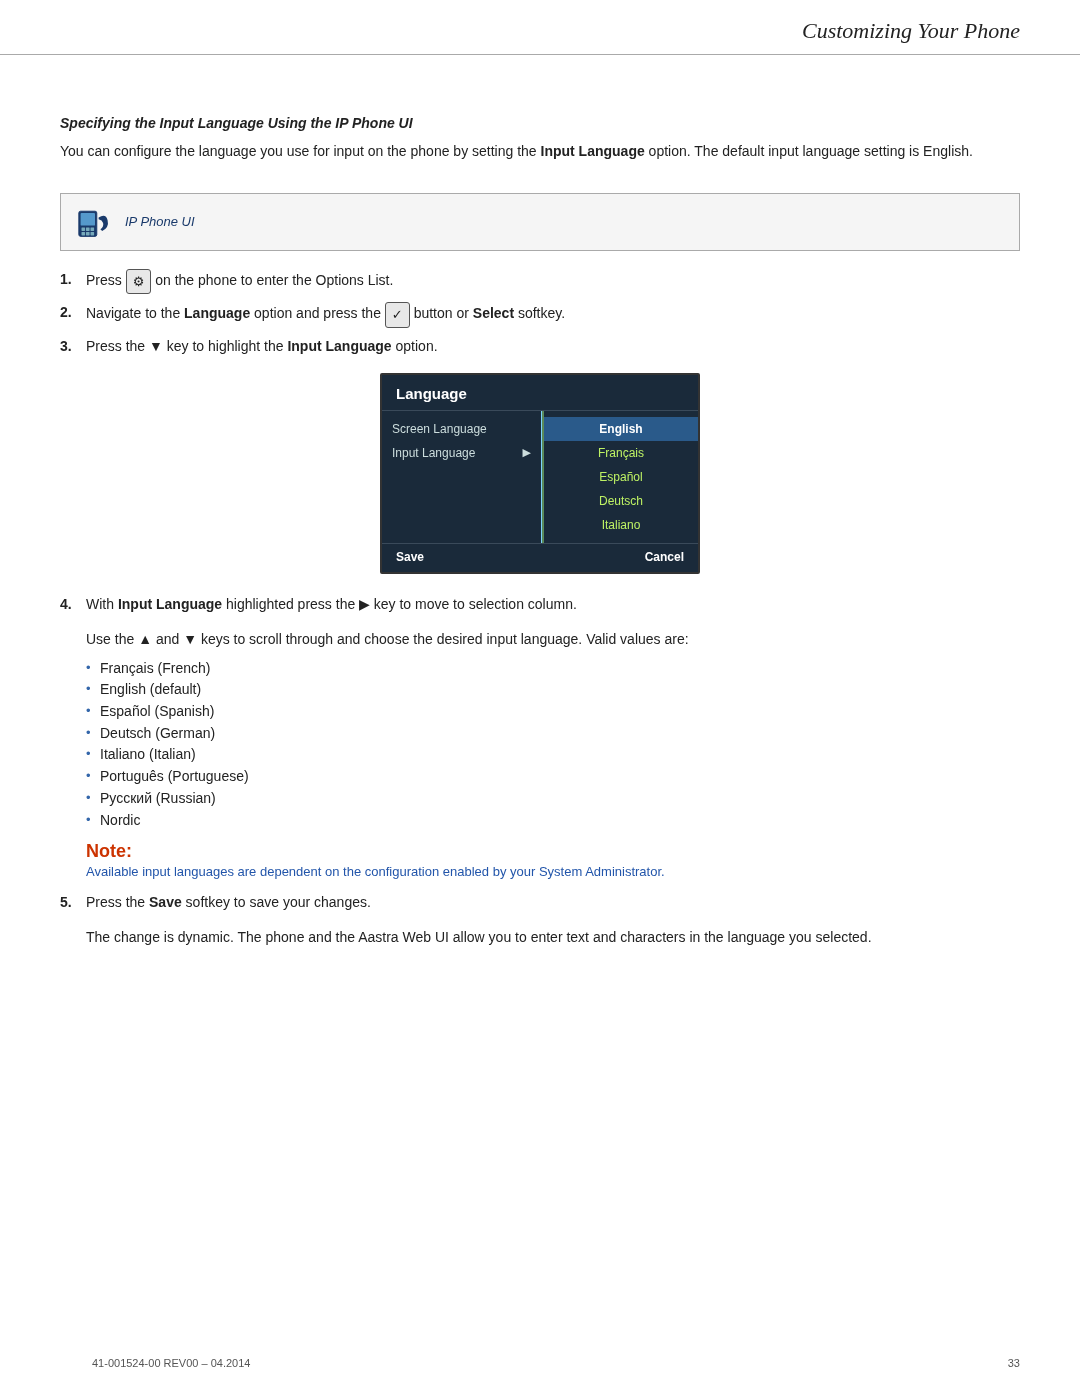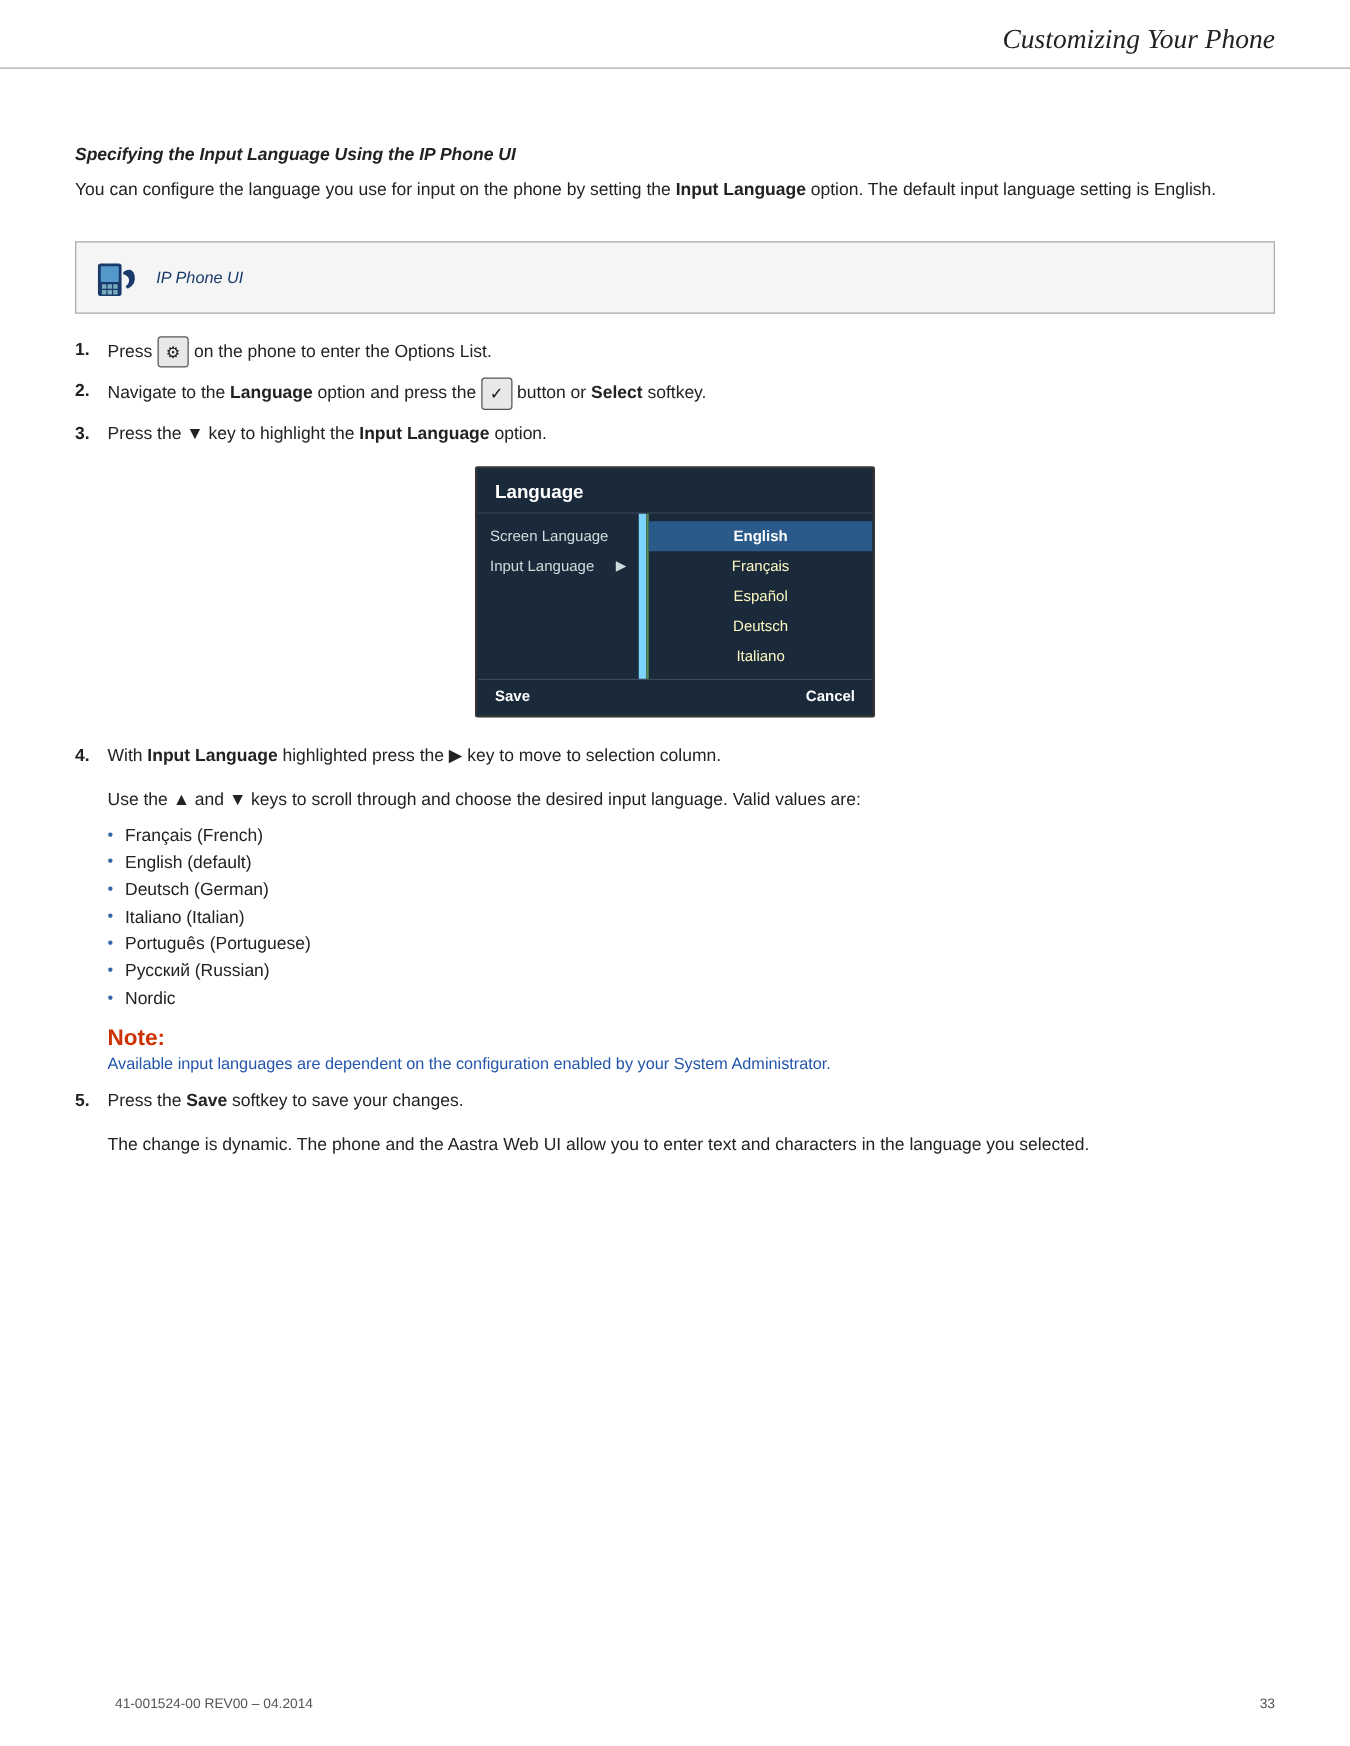--- a/index.html
+++ b/index.html
@@ -124,23 +124,23 @@
       font-weight: bold;
       font-size: 15px;
       padding: 10px 14px 8px 14px;
       border-bottom: 1px solid #3a4a5a;
     }
     .phone-screen-body {
       display: flex;
       background: #1a2a3a;
     }
     .phone-screen-left {
-      width: 135px;
+      width: 160px;
       padding: 6px 0;
-      border-right: 6px solid #7dd3fc;
+      border-right: 1px solid #7dd3fc;
     }
     .phone-screen-right {
       flex: 1;
       padding: 6px 0;
       border-left: 2px solid #5a8a5a;
       background: #1a2a3a;
     }
     .phone-row {
       display: flex;
       align-items: center;
@@ -152,21 +152,21 @@
       font-size: 12px;
     }
     .phone-row-arrow {
       margin-left: auto;
       color: #ccdddd;
       font-size: 11px;
     }
     .phone-right-item {
       padding: 5px 12px;
       font-size: 12px;
-      color: #fef9c3;
+      color: #bef264;
       text-align: center;
     }
     .phone-right-item.selected {
       background: #2a5a8a;
       color: #ffffff;
       font-weight: bold;
     }
     .phone-softkeys {
       background: #1a2a3a;
       display: flex;
@@ -336,20 +336,21 @@
     </li>
   </ol>
 
   <p class="step4-body">
     Use the ▲ and ▼ keys to scroll through and choose the desired input language. Valid values are:
   </p>
 
   <ul class="bullet-list">
     <li>Français (French)</li>
     <li>English (default)</li>
+    <li>Español (Spanish)</li>
     <li>Deutsch (German)</li>
     <li>Italiano (Italian)</li>
     <li>Português (Portuguese)</li>
     <li>Русский (Russian)</li>
     <li>Nordic</li>
   </ul>
 
   <div class="note-section">
     <span class="note-label">Note:</span><br>
     <span class="note-text">Available input languages are dependent on the configuration enabled by your System Administrator.</span>

